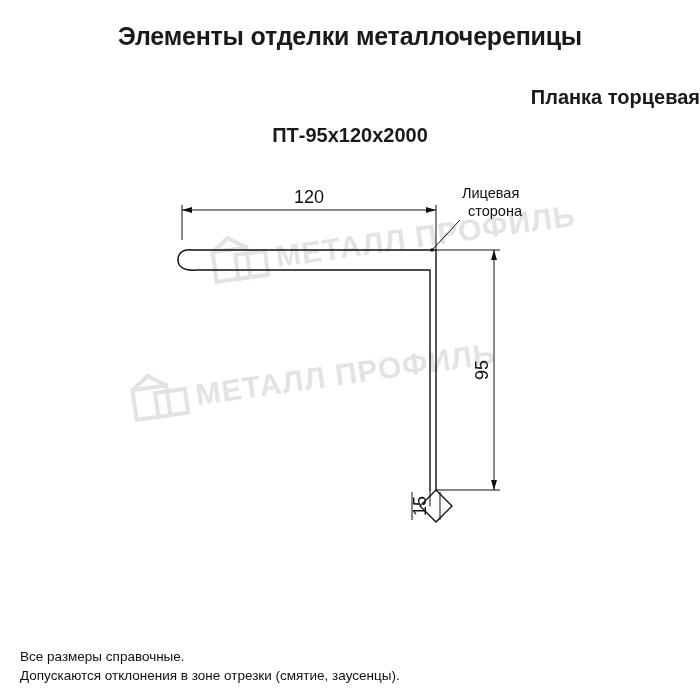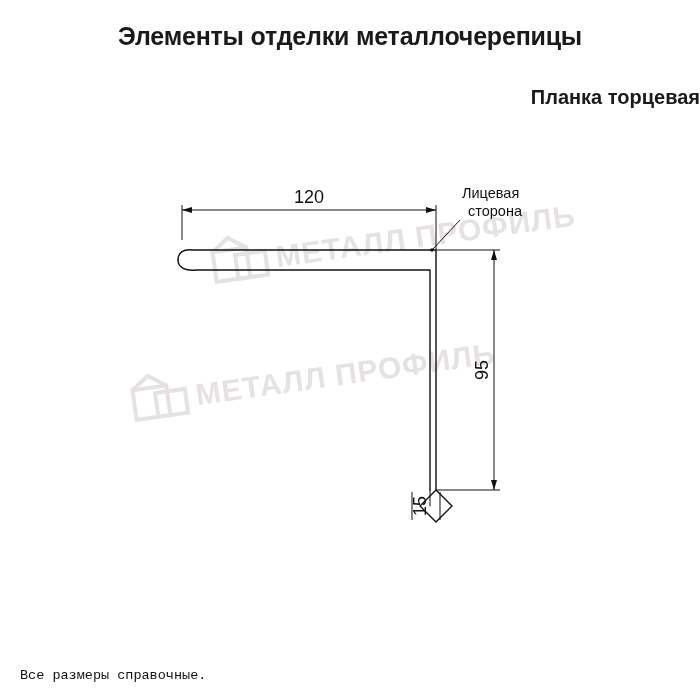--- a/index.html
+++ b/index.html
@@ -62,21 +62,20 @@
     height: 420px;
     pointer-events: none;
   }
   .footer {
     position: absolute;
     left: 20px;
     bottom: 14px;
     font-size: 13.5px;
     line-height: 1.45;
     color: #111;
-    font-family: Liberation Mono, monospace;
   }
   .footer div {
     white-space: nowrap;
   }
   svg { display: block; }
   .dim-text {
     font-family: "Liberation Sans", sans-serif;
     font-size: 18px;
     fill: #111;
   }
@@ -93,20 +92,21 @@
     letter-spacing: 1px;
   }
 </style>
 </head>
 <body>
 
 <div class="page">
 
   <div class="title">Элементы отделки металлочерепицы</div>
   <div class="subtitle">Планка торцевая</div>
+  <div class="code">ПТ-95х120х2000</div>
 
   <div class="watermark">
     <svg width="700" height="420" viewBox="0 0 700 420">
       <g transform="translate(215,120) rotate(-8)">
         <g transform="translate(0,0)">
           <rect x="0" y="-18" width="34" height="30" fill="none" stroke="#e6e2e2" stroke-width="4"></rect>
           <path d="M0 -18 L17 -30 L34 -18" fill="none" stroke="#e6e2e2" stroke-width="4"></path>
           <rect x="22" y="-12" width="30" height="24" fill="none" stroke="#e6e2e2" stroke-width="4"></rect>
         </g>
         <text class="wm-text" x="62" y="6">МЕТАЛЛ ПРОФИЛЬ</text>
@@ -164,15 +164,16 @@
         <line x1="412" y1="342" x2="412" y2="370" stroke="#111" stroke-width="1"></line>
         <line x1="440" y1="342" x2="440" y2="370" stroke="#111" stroke-width="1"></line>
         <text class="dim-text" x="426" y="356" text-anchor="middle" transform="rotate(-90 426 356)">15</text>
       </g>
 
     </svg>
   </div>
 
   <div class="footer">
     <div>Все размеры справочные.</div>
+    <div>Допускаются отклонения в зоне отрезки (смятие, заусенцы).</div>
   </div>
 
 </div>
 
 </body></html>

